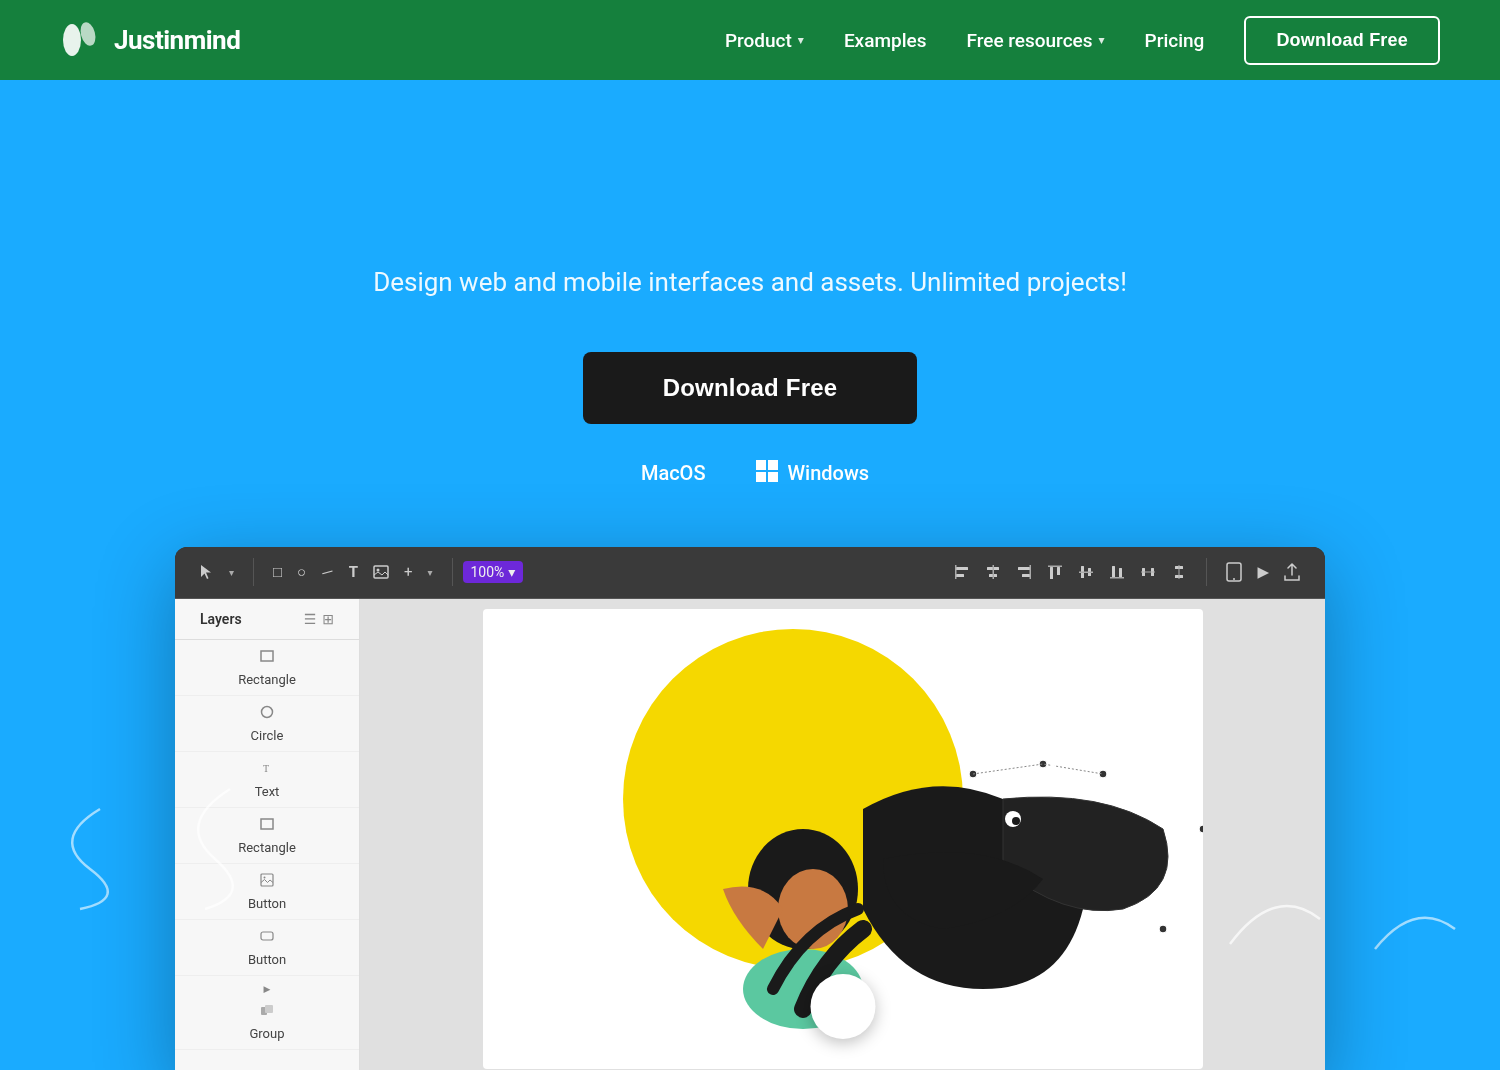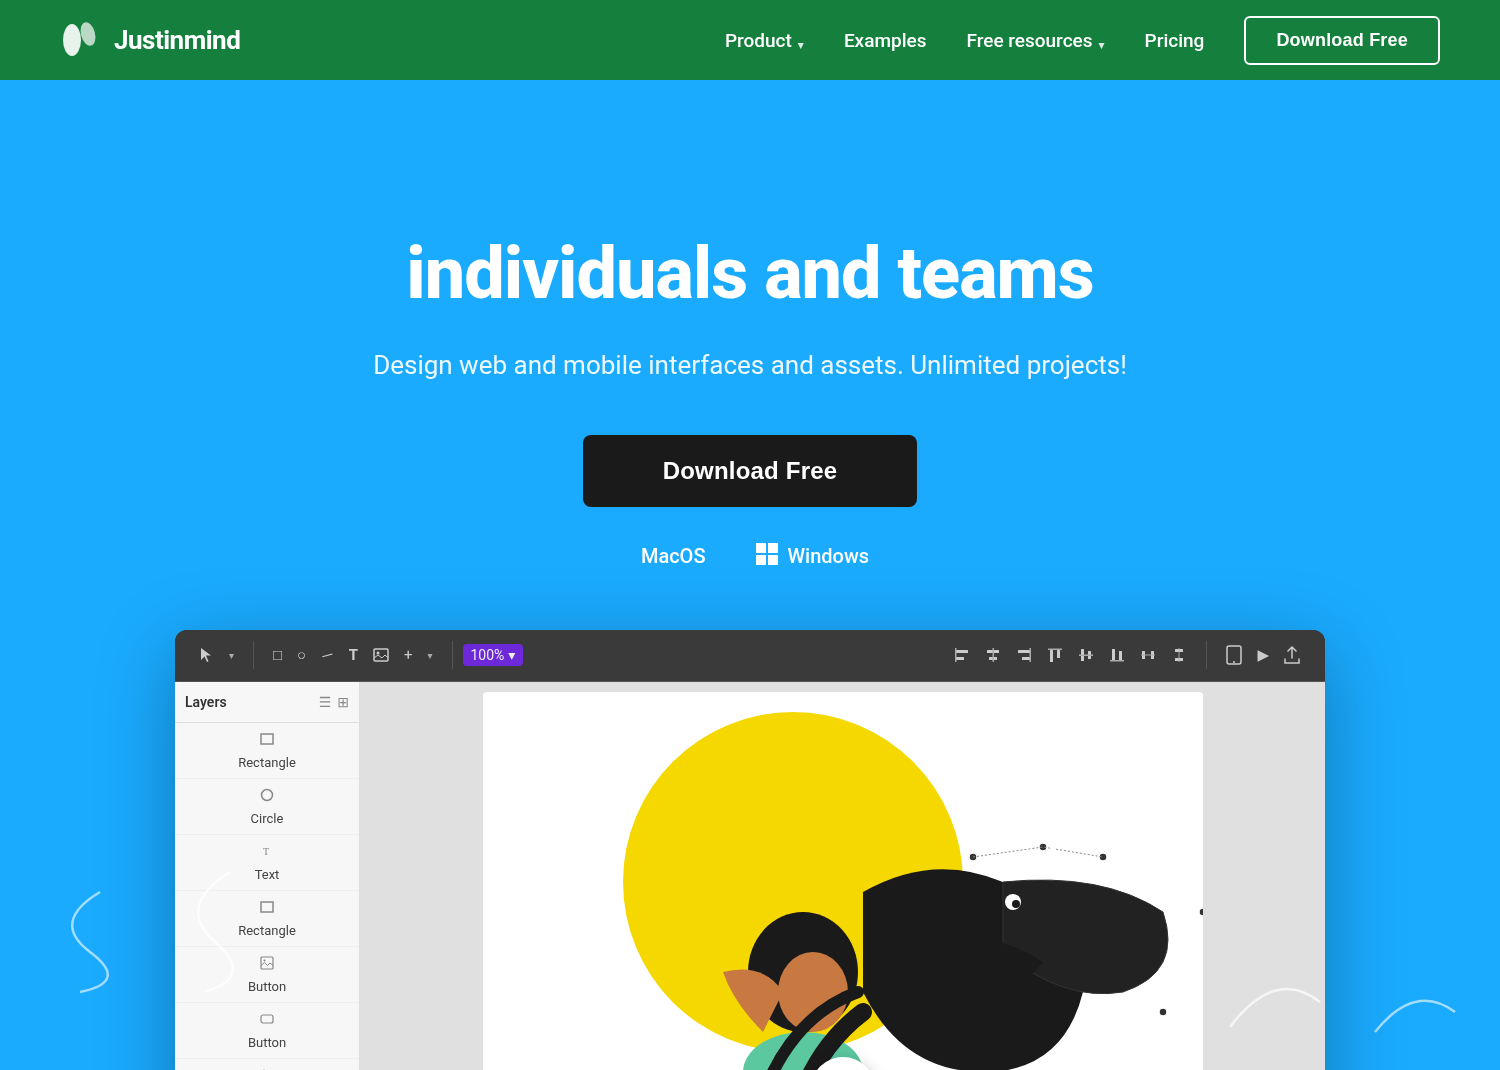--- a/index.html
+++ b/index.html
@@ -49,21 +49,21 @@
       align-items: center;
       gap: 40px;
     }
 
     .nav-item {
       color: white;
       font-size: 19px;
       font-weight: 500;
       cursor: pointer;
       display: flex;
-      align-items: flex-end;
+      align-items: center;
       gap: 6px;
       text-decoration: none;
     }
 
     .nav-item .chevron {
       font-size: 12px;
       opacity: 0.85;
     }
 
     .navbar-cta {
@@ -220,21 +220,21 @@
       background: #f7f7f7;
       border-right: 1px solid #ddd;
       display: flex;
       flex-direction: column;
     }
 
     .sidebar-header {
       display: flex;
       align-items: center;
       justify-content: space-between;
-      padding: 12px 10px;
+      padding: 12px 25px;
       border-bottom: 1px solid #ddd;
     }
 
     .sidebar-title-text {
       font-size: 14px;
       font-weight: 600;
       color: #333;
     }
 
     .sidebar-header-icons {
@@ -331,21 +331,20 @@
     <a class="nav-item">
       <span>Pricing</span>
     </a>
     <button class="navbar-cta">Download Free</button>
   </div>
 </nav>
 
 <section class="hero">
   <h1 class="hero-title">
     <br>
-    <span>individuals and teams</span>
   </h1>
   <p class="hero-subtitle">Design web and mobile interfaces and assets. Unlimited projects!</p>
 
   <button class="hero-download-btn">Download Free</button>
 
   <div class="hero-platforms">
     <div class="platform-item">
       <span class="platform-icon"></span>
       <span>MacOS</span>
     </div>

